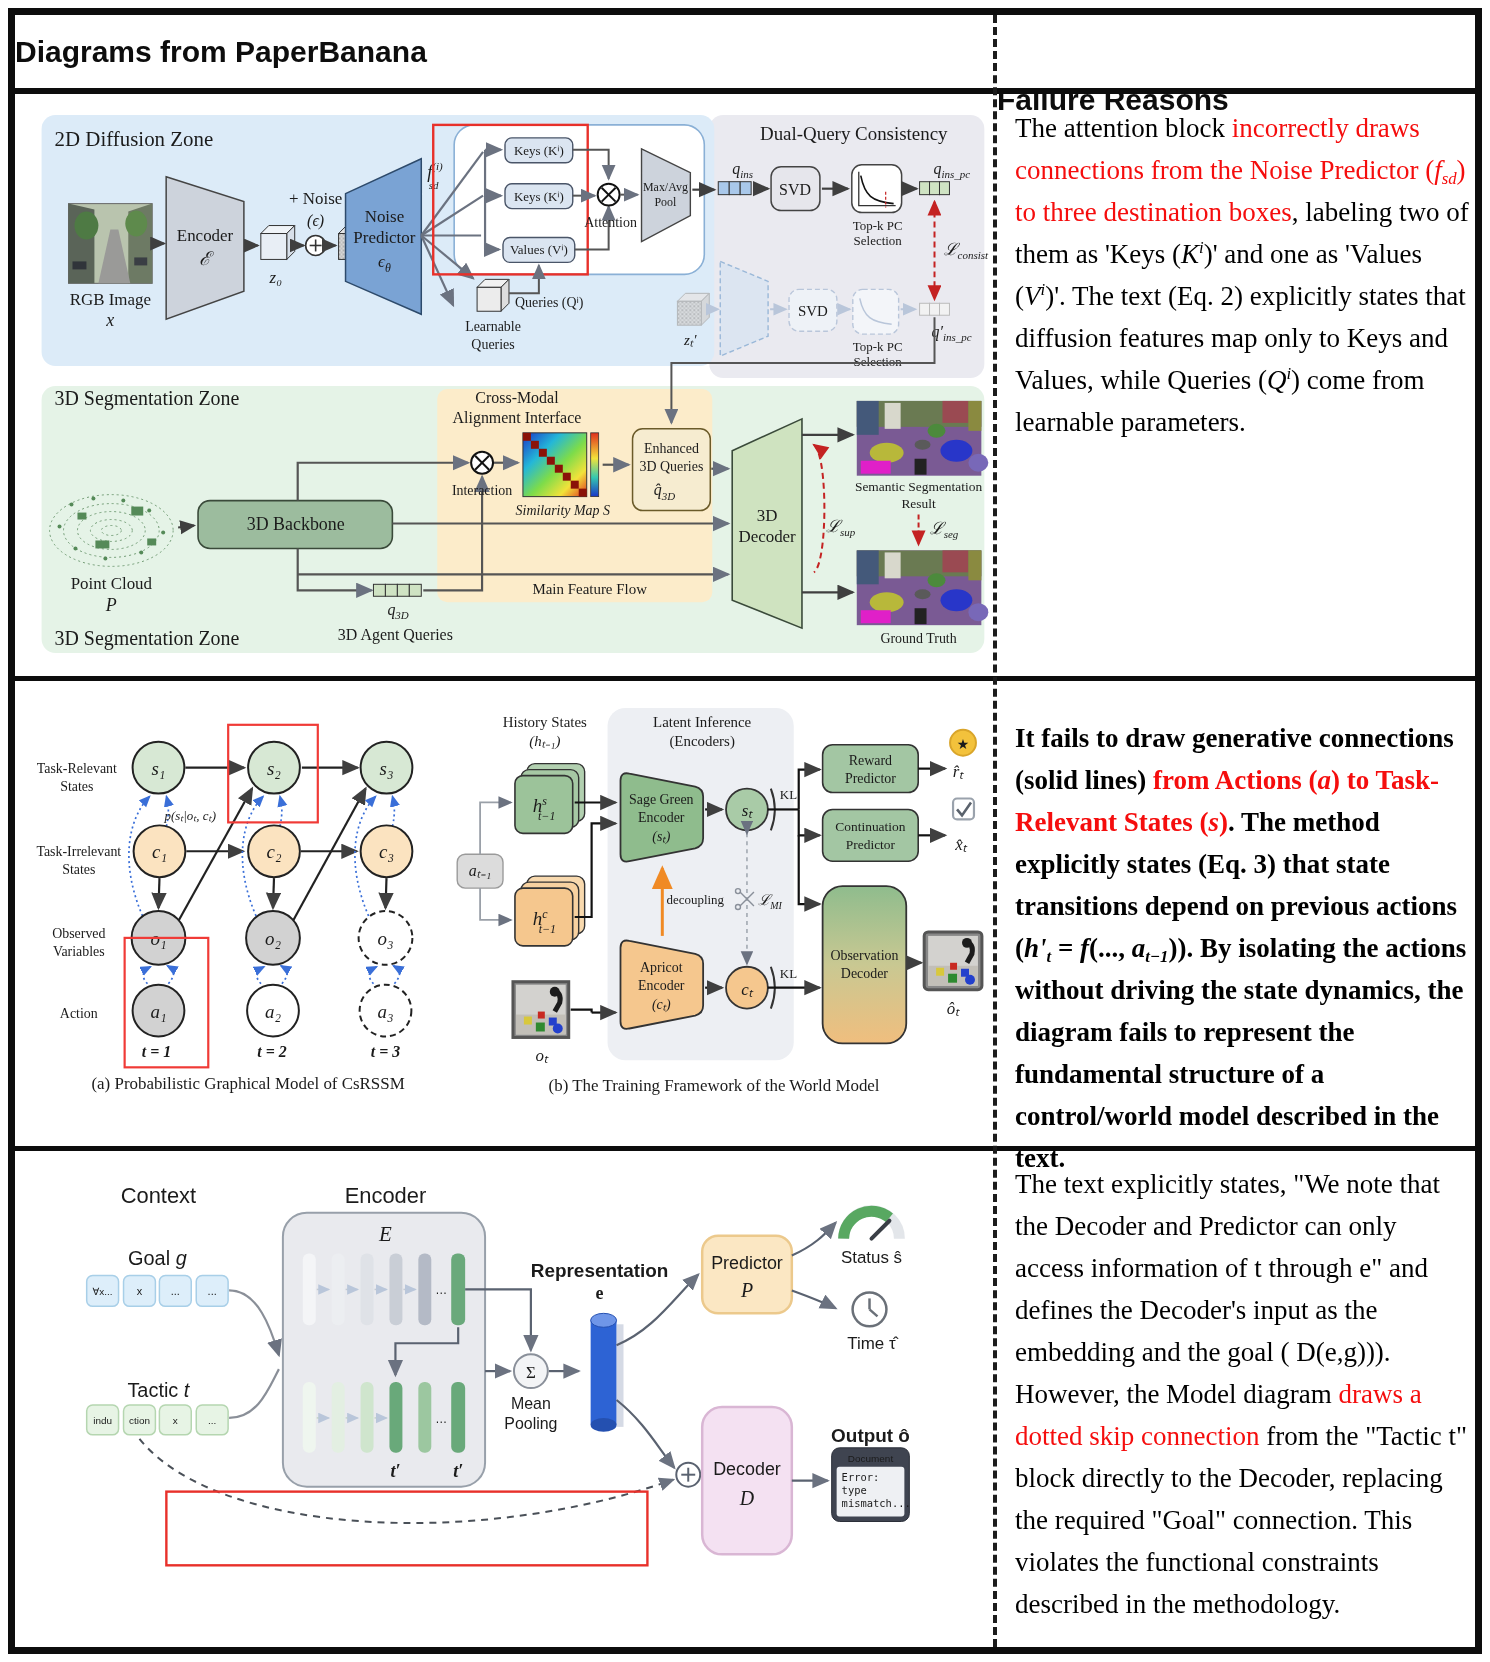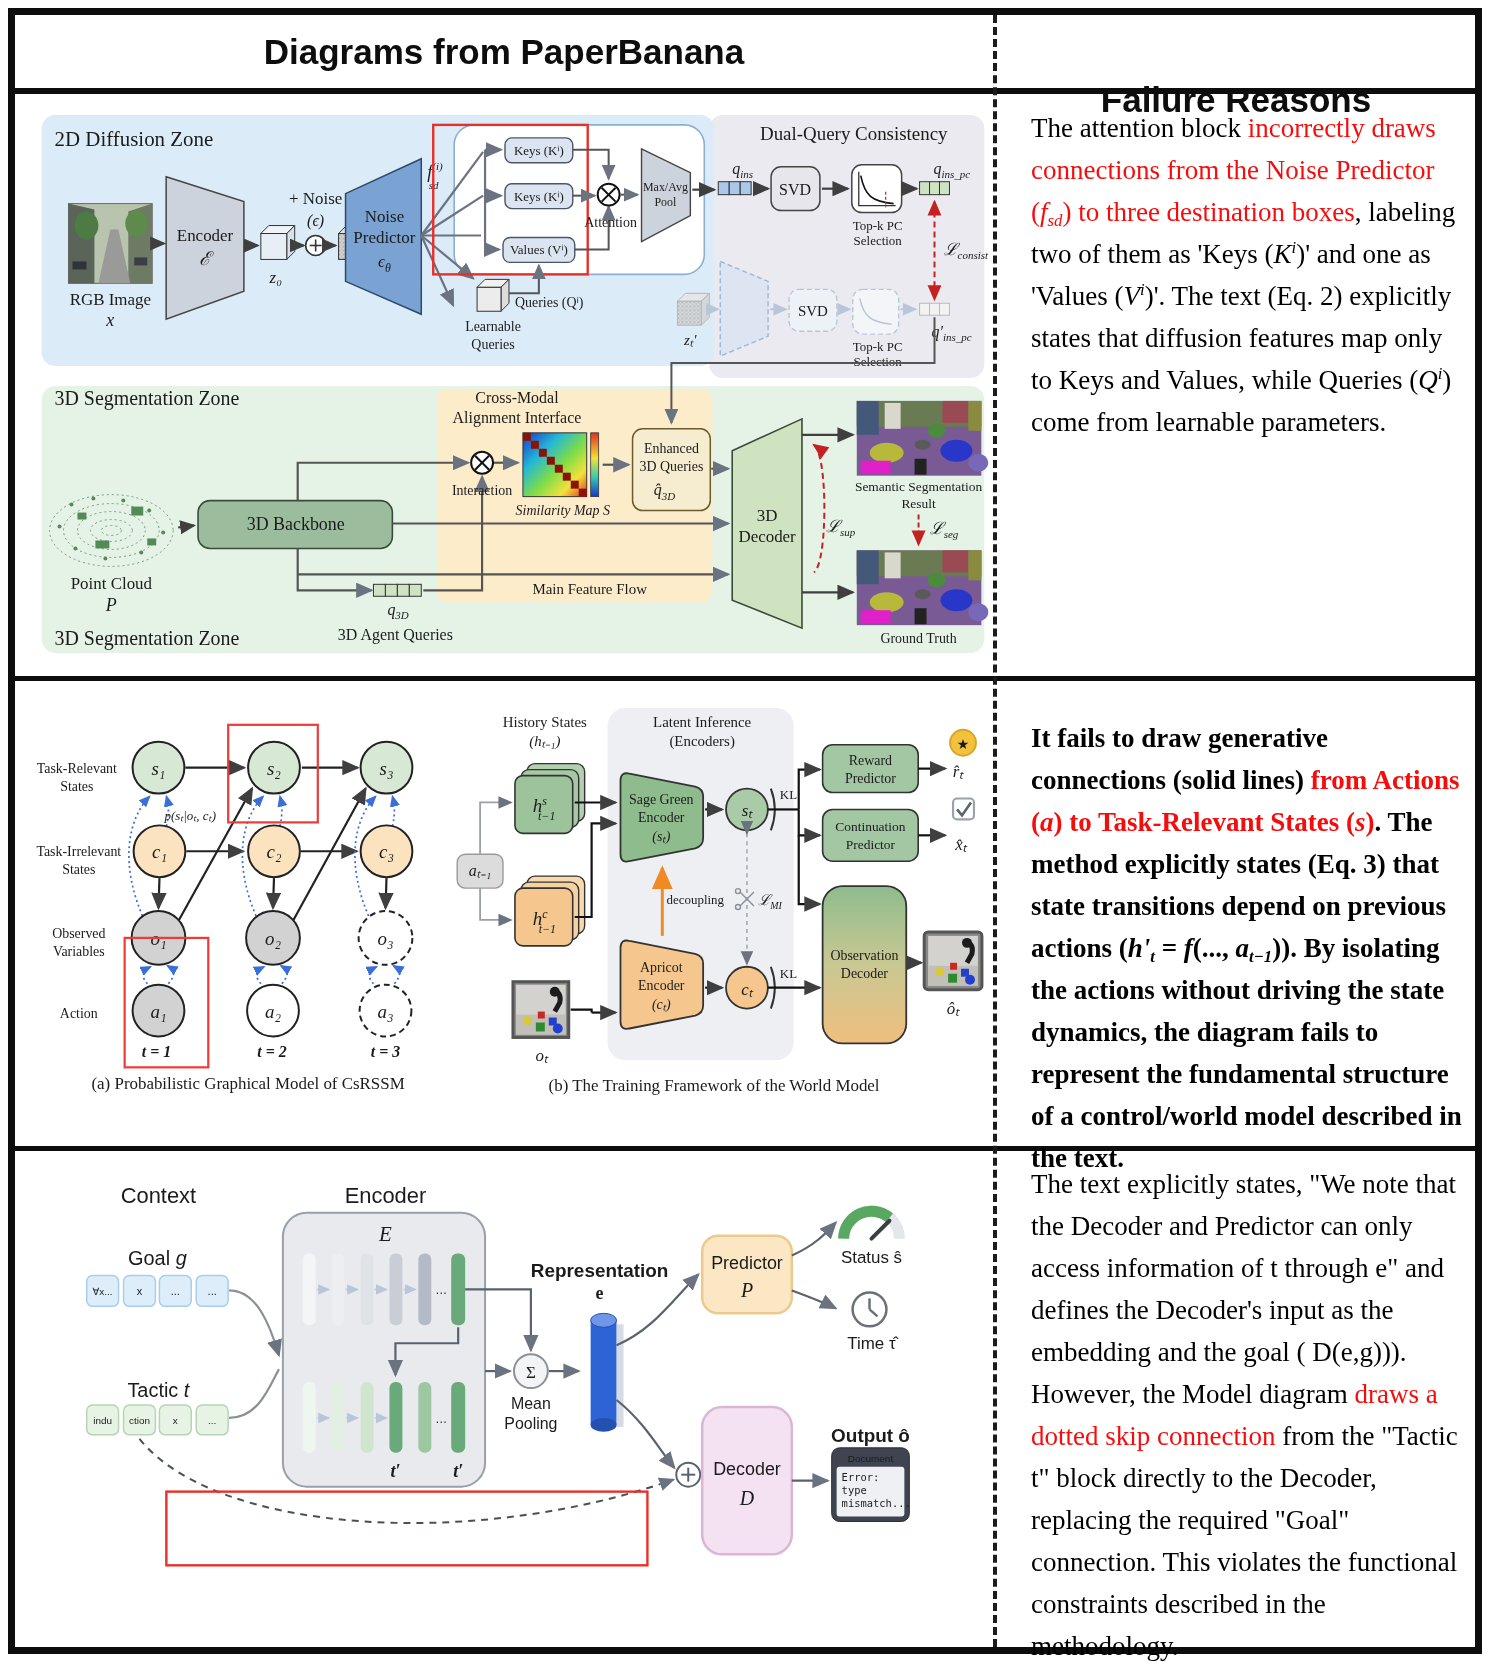--- a/index.html
+++ b/index.html
@@ -1,23 +1,23 @@
 <!DOCTYPE html>
 <html><head>
 <meta charset="utf-8">
 <style>
   html,body{margin:0;padding:0;background:#fff;}
   .sheet{position:relative;width:1490px;height:1662px;background:#fff;overflow:hidden;}
   .frame{position:absolute;left:8px;top:8px;width:1460px;height:1632px;border:7px solid #0d0d0d;}
   .hline{position:absolute;left:0;right:0;background:#0d0d0d;}
   .vdiv{position:absolute;top:0;bottom:0;left:978px;width:0;border-left:4px dashed #1c1c1c;}
-  .hcell{position:absolute;top:0;height:73px;display:flex;align-items:center;justify-content:center;
-         font-family:"Liberation Sans",sans-serif;font-weight:bold;font-size:35px;color:#0d0d0d;}
+  .hcell{position:absolute;top:0;height:73px;display:flex;align-items:center;
+         font-family:"Liberation Sans",sans-serif;font-weight:bold;font-size:30px;color:#0d0d0d;}
   .tcell{position:absolute;left:1000px;right:6px;font-family:"Liberation Serif",serif;
-         font-size:27px;line-height:42px;color:#000;margin-left:16px;}
+         font-size:27px;line-height:42px;color:#000;}
   .tcell p{margin:0;padding:0;}
   .red{color:#f50d0d;}
   .it{font-style:italic;}
   sub,sup{font-size:62%;line-height:0;}
   sup{vertical-align:0.6em;}
   sub{vertical-align:-0.3em;}
   .dcell{position:absolute;left:0;width:978px;}
   svg text{font-family:"Liberation Serif",serif;fill:#1b1b1b;}
   .sans{font-family:"Liberation Sans",sans-serif !important;}
   .mono{font-family:"DejaVu Sans Mono",monospace !important;}

